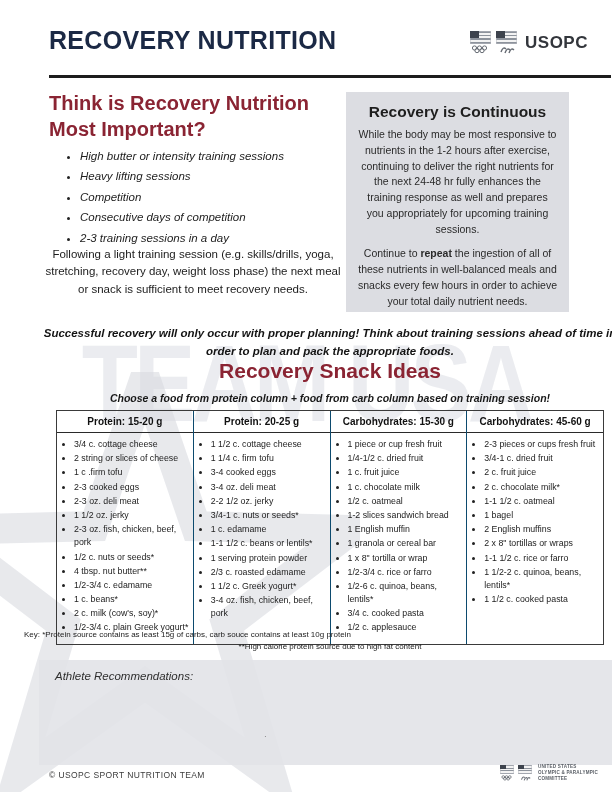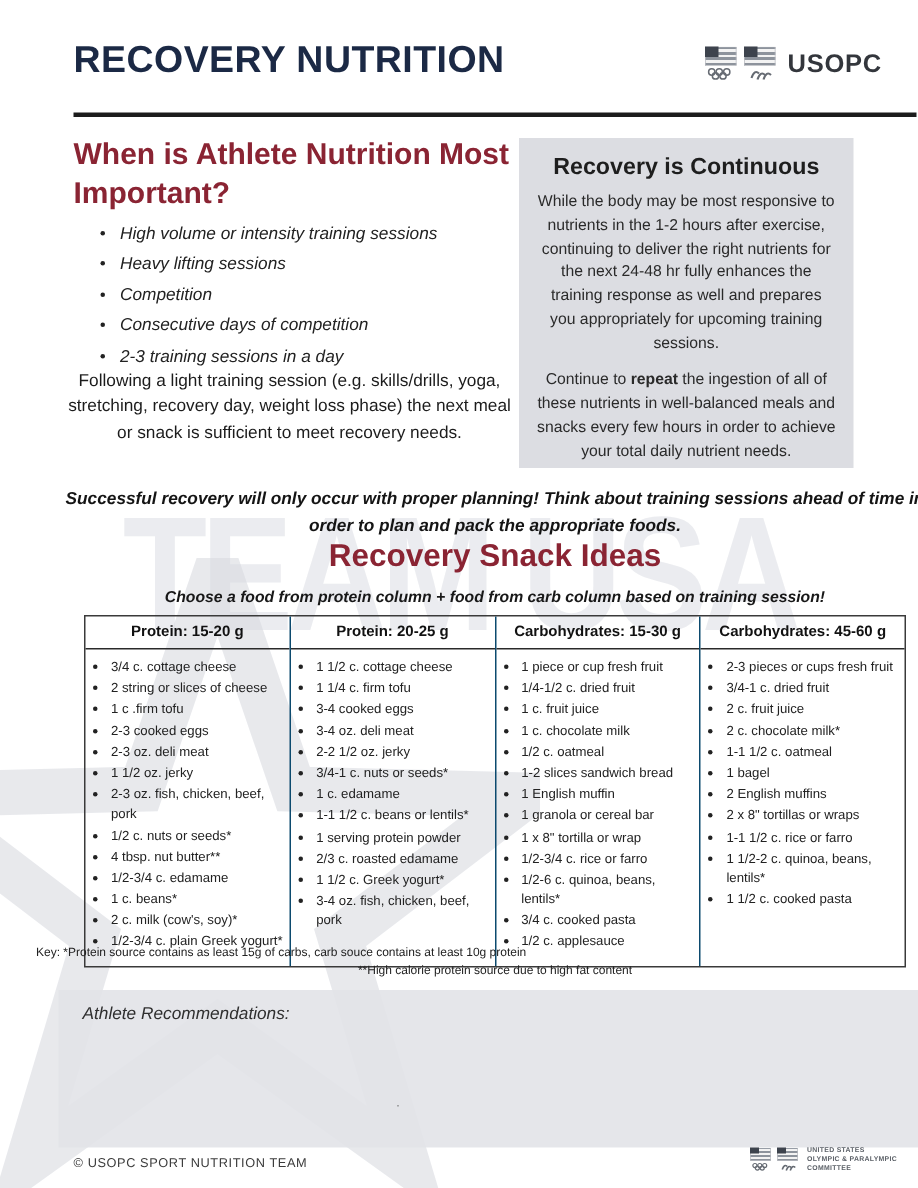--- a/index.html
+++ b/index.html
@@ -127,23 +127,23 @@
           <path d="M2 7 Q4 1 7 4"></path>
             <path d="M6 8 Q8 2 11 5"></path>
             <path d="M10 8 Q12 2 15 5"></path>
         </g>
       </svg>
     </span>
     <span class="logo-word">USOPC</span>
   </div>
   <div class="top-rule"></div>
 
-  <div class="when-heading">When is Athlete Nutrition Most Important?</div>
+  <div class="when-heading">Think is Recovery Nutrition Most Important?</div>
   <ul class="when-list">
-      <li>High volume or intensity training sessions</li>
+      <li>High butter or intensity training sessions</li>
       <li>Heavy lifting sessions</li>
       <li>Competition</li>
       <li>Consecutive days of competition</li>
       <li>2-3 training sessions in a day</li>
     </ul>
   <div class="when-para">Following a light training session (e.g. skills/drills, yoga, stretching, recovery day, weight loss phase) the next meal or snack is sufficient to meet recovery needs.</div>
 
   <div class="cont-box">
     <div class="cont-heading">Recovery is Continuous</div>
     <p class="cont-para">While the body may be most responsive to nutrients in the 1-2 hours after exercise, continuing to deliver the right nutrients for the next 24-48 hr fully enhances the training response as well and prepares you appropriately for upcoming training sessions.</p>

